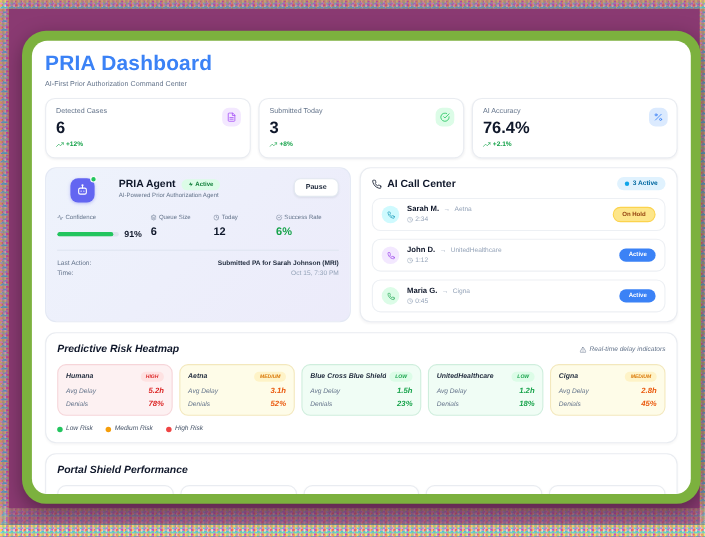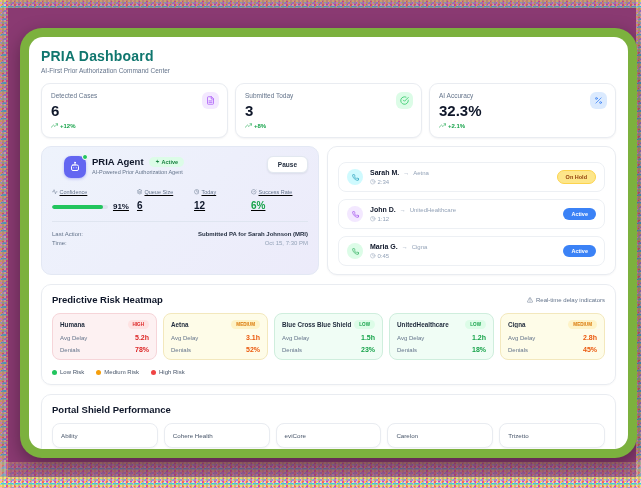--- a/index.html
+++ b/index.html
@@ -32,21 +32,21 @@
     background:#7cb13e; border-radius:22px; padding:9px;
     box-shadow:0 6px 18px rgba(0,0,0,.35);
     z-index:1;
   }
   .screen {
     width:100%; height:100%; background:#ffffff; border-radius:14px;
     overflow:hidden; padding:11px 12px;
   }
 
   
-  .page-title { font-size:14px; font-weight:bold; color:#0f766e; letter-spacing:.2px; }
+  .page-title { font-size:19px; font-weight:bold; color:#3b82f6; letter-spacing:.2px; }
   .page-sub { font-size:6.5px; color:#64748b; margin-top:3px; }
 
   
   .kpi-row { display:flex; gap:7px; margin-top:9px; }
   .kpi {
     flex:1; position:relative; background:#fff; border:1px solid #e9ecf1;
     border-radius:9px; padding:8px 9px; box-shadow:0 1px 2px rgba(16,24,40,.05);
   }
   .kpi-label { font-size:6.5px; color:#64748b; }
   .kpi-value { font-size:15px; font-weight:bold; color:#0f172a; margin-top:3px; }
@@ -62,38 +62,38 @@
   .i-pct   { background:#dbeafe; color:#3b82f6; }
 
   
   .mid-row { display:flex; gap:8px; margin-top:8px; }
 
   .agent-card {
     flex:0 0 278px; border:1px solid #e3e8f4; border-radius:10px;
     background:linear-gradient(135deg,#eef3fc 0%, #ecebfa 100%);
     padding:9px 10px;
   }
-  .agent-head { display:flex; align-items:flex-start; gap:6px;padding-left:12px; }
+  .agent-head { display:flex; align-items:flex-start; gap:22px;padding-left:12px; }
   .bot-wrap { position:relative; }
   .bot-box { width:22px; height:22px; border-radius:7px; background:#6366f1; color:#fff;
     display:flex; align-items:center; justify-content:center; box-shadow:0 1px 3px rgba(99,102,241,.4); }
   .bot-box svg { width:12px; height:12px; }
   .status-dot { position:absolute; top:-2px; right:-2px; width:6px; height:6px; background:#22c55e;
     border:1px solid #fff; border-radius:50%; }
   .agent-title-row { display:flex; align-items:center; gap:5px; }
   .agent-title { font-size:9.5px; font-weight:bold; color:#0f172a; }
   .badge-active { display:inline-flex; align-items:center; gap:2px; background:#dcfce7; color:#15803d;
     font-size:5.5px; font-weight:bold; padding:2px 6px; border-radius:999px; }
   .badge-active svg { width:5px; height:5px; }
   .agent-sub { font-size:5.5px; color:#64748b; margin-top:2px; }
   .pause-btn { margin-left:auto; background:#fff; border:1px solid #e2e8f0; border-radius:6px;
     padding:4px 10px; font-size:6.5px; font-weight:bold; color:#1e293b; cursor:pointer;
     box-shadow:0 1px 2px rgba(16,24,40,.08); font-family:inherit; }
 
-  .agent-stats { display:flex; margin-top:11px;text-decoration:underline; }
+  .agent-stats { display:flex; margin-top:11px; }
   .astat { flex:1; }
   .astat.wide { flex:1.35; padding-right:8px; }
   .astat-label { display:flex; align-items:center; gap:2px; font-size:5.5px; color:#64748b; }
   .astat-label svg { width:5.5px; height:5.5px; }
   .astat-value { font-size:10px; font-weight:bold; color:#0f172a; margin-top:5px; }
   .astat-value.green { color:#16a34a; }
   .conf-row { display:flex; align-items:center; gap:5px; margin-top:7px; }
   .conf-track { flex:1; height:4px; background:#dde3ee; border-radius:999px; overflow:hidden; }
   .conf-fill { height:100%; background:#22c55e; border-radius:999px; }
   .conf-val { font-size:8px; font-weight:bold; color:#0f172a; }
@@ -123,21 +123,21 @@
   .call-name { font-size:7px; font-weight:bold; color:#0f172a; }
   .call-arrow, .call-payer { font-size:6px; color:#94a3b8; }
   .call-dur { display:flex; align-items:center; gap:2px; font-size:6px; color:#94a3b8; margin-top:3px; }
   .call-dur svg { width:5.5px; height:5.5px; }
   .call-badge { margin-left:auto; font-size:5.5px; font-weight:bold; padding:3px 8px; border-radius:999px; }
   .b-hold { background:#fde68a; color:#92400e; border:1px solid #fcd34d; }
   .b-active { background:#3b82f6; color:#fff; }
 
   
   .section { border:1px solid #e9ecf1; border-radius:10px; background:#fff; padding:9px 10px;
-    margin-top:9px; box-shadow:0 1px 2px rgba(16,24,40,.03); }
+    margin-top:9px; box-shadow:0 1px 2px rgba(16,24,40,.03);font-style:italic; }
   .section-head { display:flex; align-items:center; }
   .section-title { font-size:9.5px; font-weight:bold; color:#0f172a; }
   .section-note { margin-left:auto; display:flex; align-items:center; gap:3px; font-size:6px; color:#64748b; }
   .section-note svg { width:6px; height:6px; }
   .heat-row { display:flex; gap:6px; margin-top:8px; }
   .heat-card { flex:1; border-radius:8px; padding:6px 7px; border:1px solid transparent; }
   .hc-high { background:#fdf1f2; border-color:#f6d5d9; }
   .hc-med  { background:#fefce8; border-color:#f3e8bd; }
   .hc-low  { background:#f0fdf5; border-color:#cfeedd; }
   .heat-name-row { display:flex; align-items:center; justify-content:space-between; gap:3px; }
@@ -216,21 +216,21 @@
           <svg class="stroke" viewBox="0 0 24 24">
               <path d="M22 11.08V12a10 10 0 1 1-5.93-9.14"></path>
               <polyline points="22 4 12 14.01 9 11.01"></polyline>
             </svg>
         </div>
       </div>
 
 
       <div class="kpi">
         <div class="kpi-label">AI Accuracy</div>
-        <div class="kpi-value">32.3%</div>
+        <div class="kpi-value">76.4%</div>
         <div class="kpi-trend">
           <svg class="stroke" viewBox="0 0 24 24" width="7" height="7">
               <polyline points="23 6 13.5 15.5 8.5 10.5 1 18"></polyline>
               <polyline points="17 6 23 6 23 12"></polyline>
             </svg>
           <span>+2.1%</span>
         </div>
         <div class="kpi-icon i-pct">
           <svg class="stroke" viewBox="0 0 24 24">
               <line x1="19" y1="5" x2="5" y2="19"></line>
@@ -326,20 +326,30 @@
             <span class="v-strong">Submitted PA for Sarah Johnson (MRI)</span>
           </div>
           <div class="agent-kv">
             <span class="k">Time:</span>
             <span class="v-muted">Oct 15, 7:30 PM</span>
           </div>
         </div>
       </div>
 
       <div class="call-card">
+        <div class="call-head">
+          <svg class="stroke phone" viewBox="0 0 24 24">
+              <path d="M22 16.92v3a2 2 0 0 1-2.18 2 19.79 19.79 0 0 1-8.63-3.07 19.5 19.5 0 0 1-6-6 19.79 19.79 0 0 1-3.07-8.67A2 2 0 0 1 4.11 2h3a2 2 0 0 1 2 1.72 12.84 12.84 0 0 0 .7 2.81 2 2 0 0 1-.45 2.11L8.09 9.91a16 16 0 0 0 6 6l1.27-1.27a2 2 0 0 1 2.11-.45 12.84 12.84 0 0 0 2.81.7A2 2 0 0 1 22 16.92z"></path>
+            </svg>
+          <span class="call-title">AI Call Center</span>
+          <span class="pill-active-count">
+            <span class="pill-dot"></span>
+            <span>3 Active</span>
+          </span>
+        </div>
 
         <div class="call-row">
           <div class="call-avatar av-cyan">
             <svg class="stroke" viewBox="0 0 24 24">
                 <path d="M22 16.92v3a2 2 0 0 1-2.18 2 19.79 19.79 0 0 1-8.63-3.07 19.5 19.5 0 0 1-6-6 19.79 19.79 0 0 1-3.07-8.67A2 2 0 0 1 4.11 2h3a2 2 0 0 1 2 1.72 12.84 12.84 0 0 0 .7 2.81 2 2 0 0 1-.45 2.11L8.09 9.91a16 16 0 0 0 6 6l1.27-1.27a2 2 0 0 1 2.11-.45 12.84 12.84 0 0 0 2.81.7A2 2 0 0 1 22 16.92z"></path>
               </svg>
           </div>
           <div>
             <div class="call-name-row">
               <span class="call-name">Sarah M.</span>

